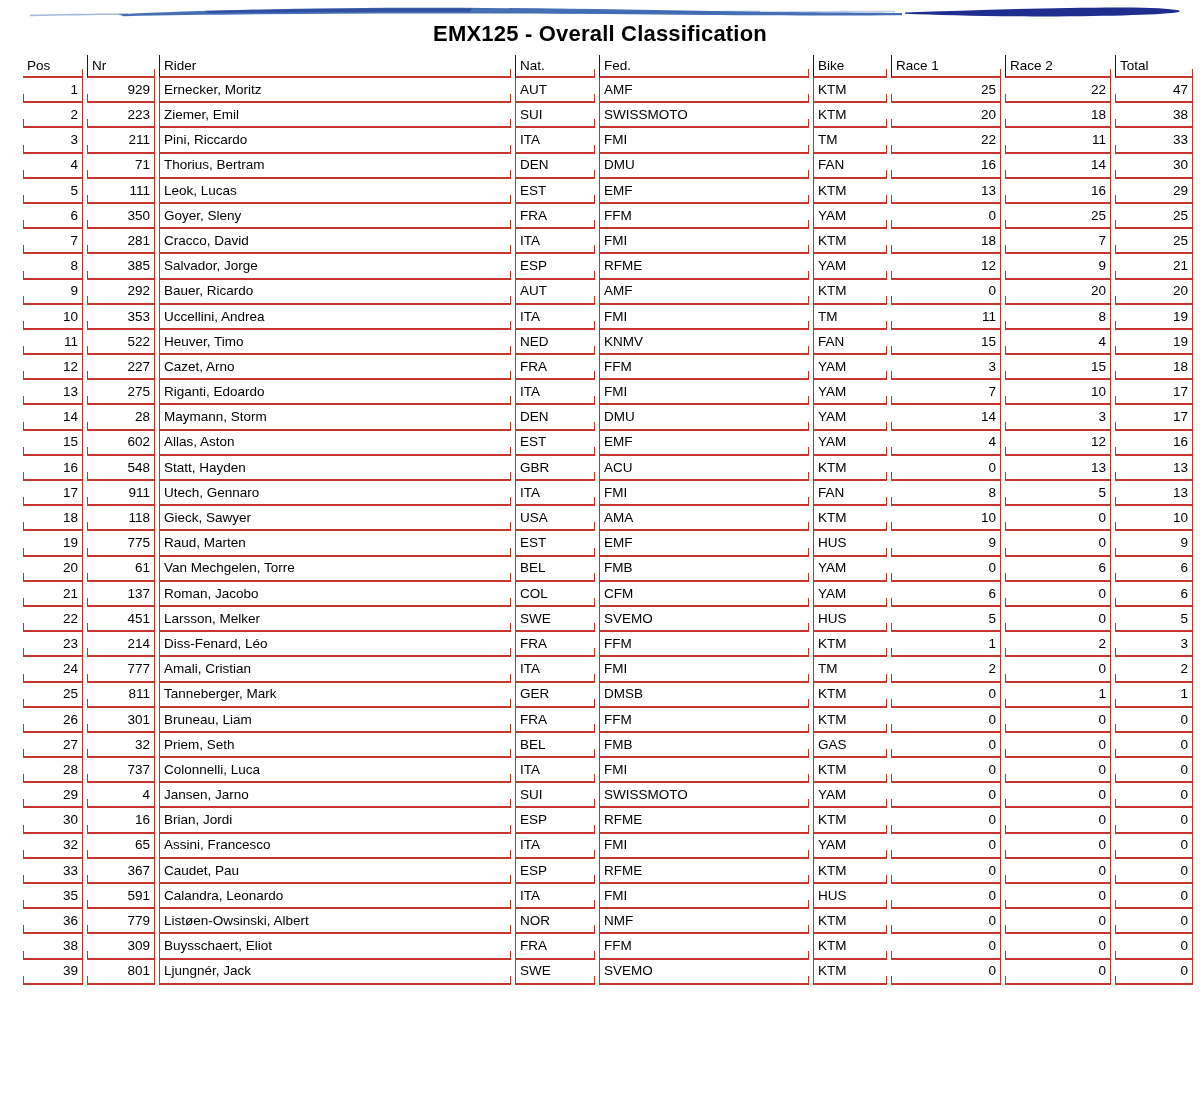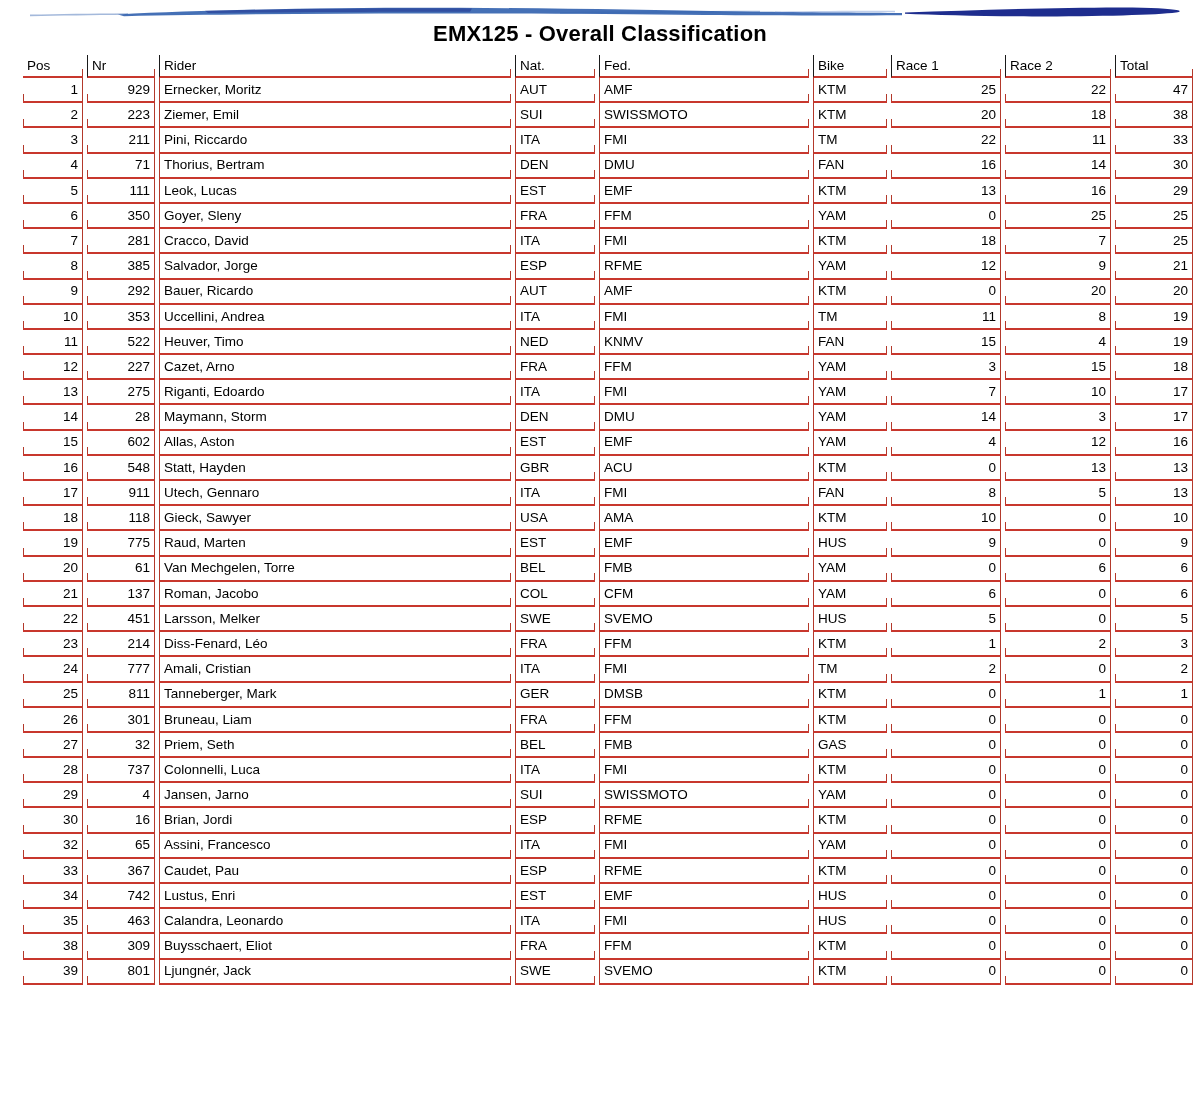--- a/index.html
+++ b/index.html
@@ -447,37 +447,37 @@
         <td class="num">367</td>
         <td class="text">Caudet, Pau</td>
         <td class="text">ESP</td>
         <td class="text">RFME</td>
         <td class="text">KTM</td>
         <td class="num">0</td>
         <td class="num">0</td>
         <td class="num">0</td>
       </tr>
       <tr>
-        <td class="num">34</td>
-        <td class="num">742</td>
-        <td class="text">Lustus, Enri</td>
-        <td class="text">EST</td>
-        <td class="text">EMF</td>
+        <td class="num">35</td>
+        <td class="num">591</td>
+        <td class="text">Calandra, Leonardo</td>
+        <td class="text">ITA</td>
+        <td class="text">FMI</td>
         <td class="text">HUS</td>
         <td class="num">0</td>
         <td class="num">0</td>
         <td class="num">0</td>
       </tr>
       <tr>
-        <td class="num">35</td>
-        <td class="num">463</td>
-        <td class="text">Calandra, Leonardo</td>
-        <td class="text">ITA</td>
-        <td class="text">FMI</td>
-        <td class="text">HUS</td>
+        <td class="num">36</td>
+        <td class="num">779</td>
+        <td class="text">Listøen-Owsinski, Albert</td>
+        <td class="text">NOR</td>
+        <td class="text">NMF</td>
+        <td class="text">KTM</td>
         <td class="num">0</td>
         <td class="num">0</td>
         <td class="num">0</td>
       </tr>
       <tr>
         <td class="num">38</td>
         <td class="num">309</td>
         <td class="text">Buysschaert, Eliot</td>
         <td class="text">FRA</td>
         <td class="text">FFM</td>

